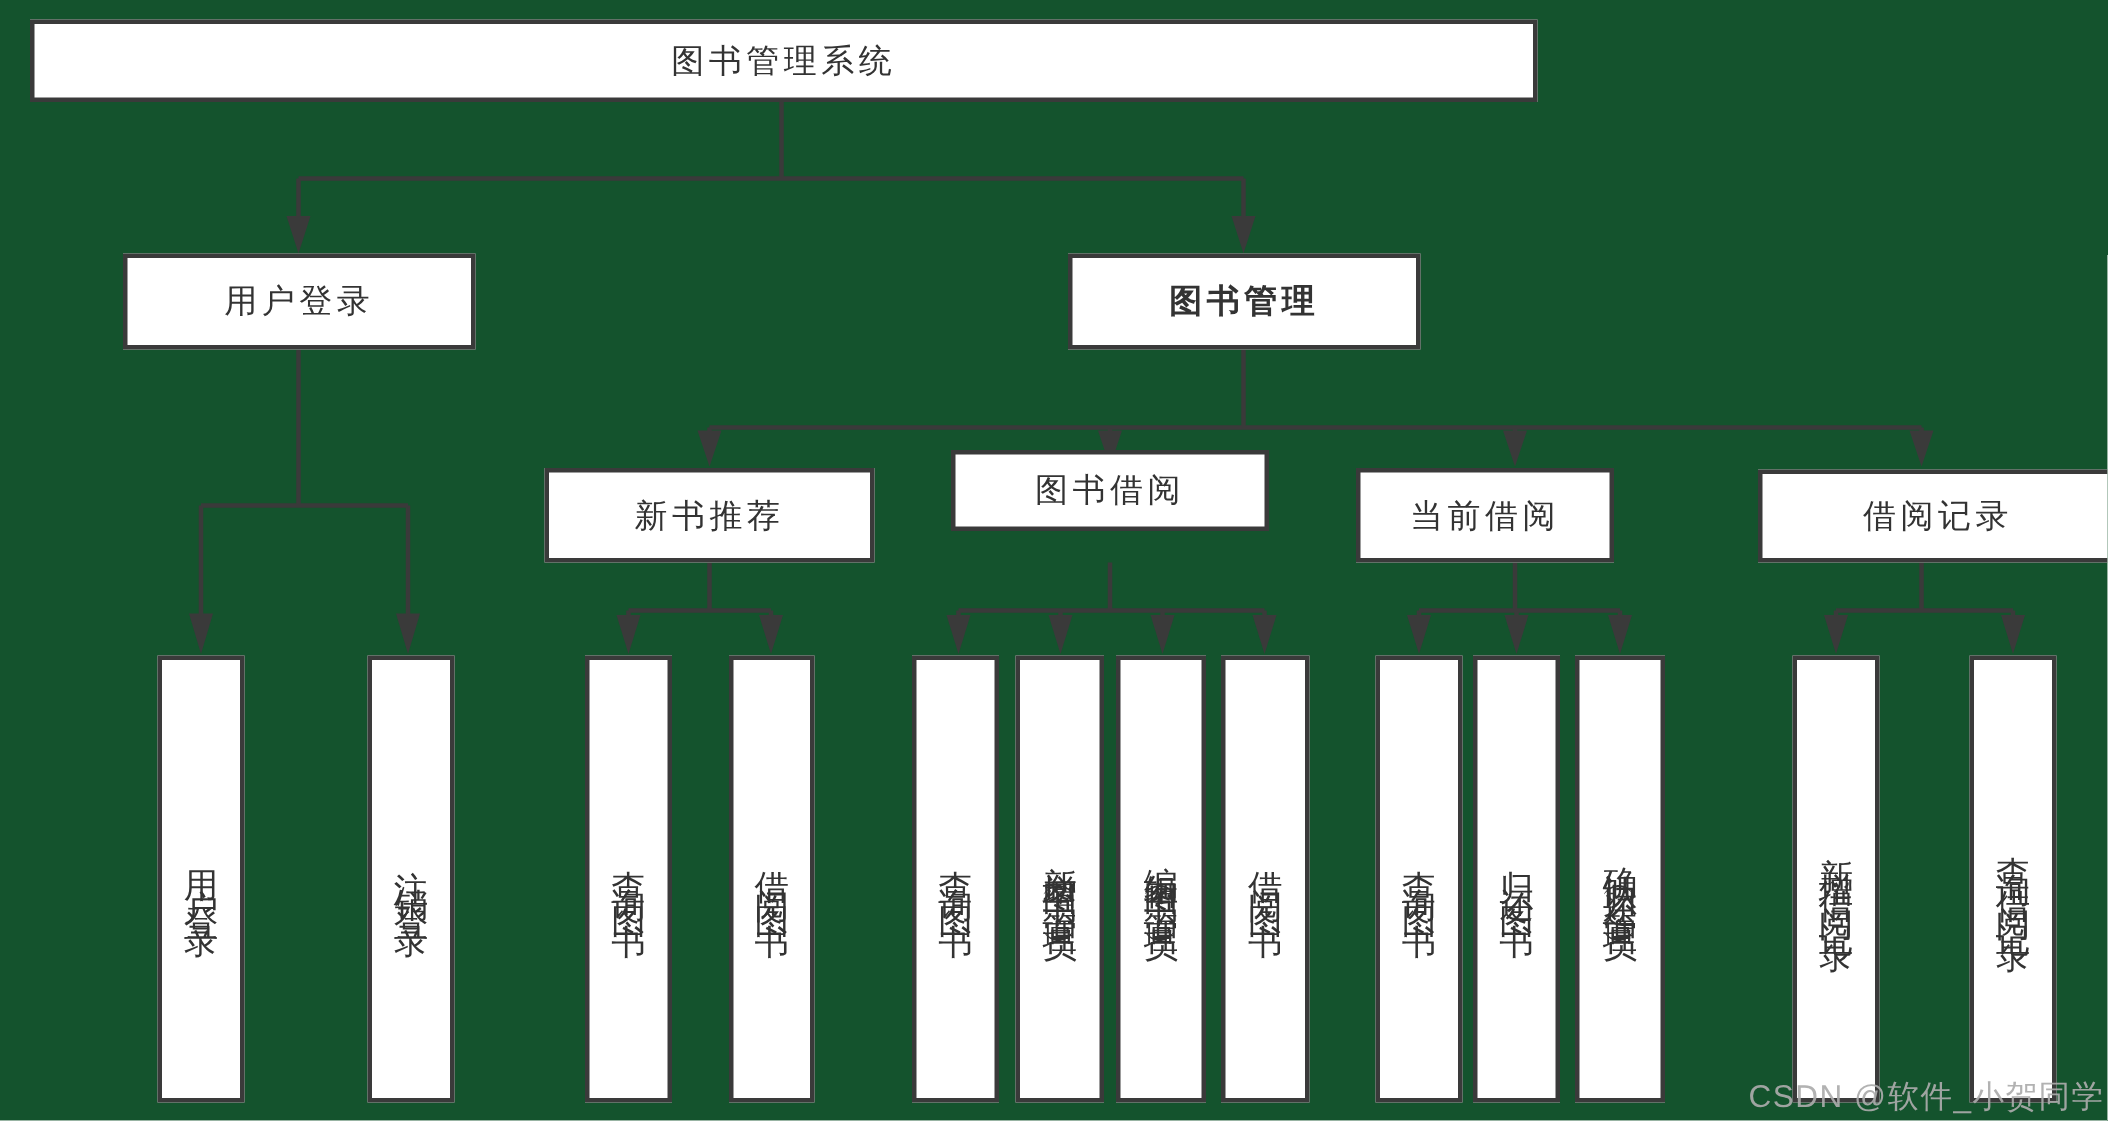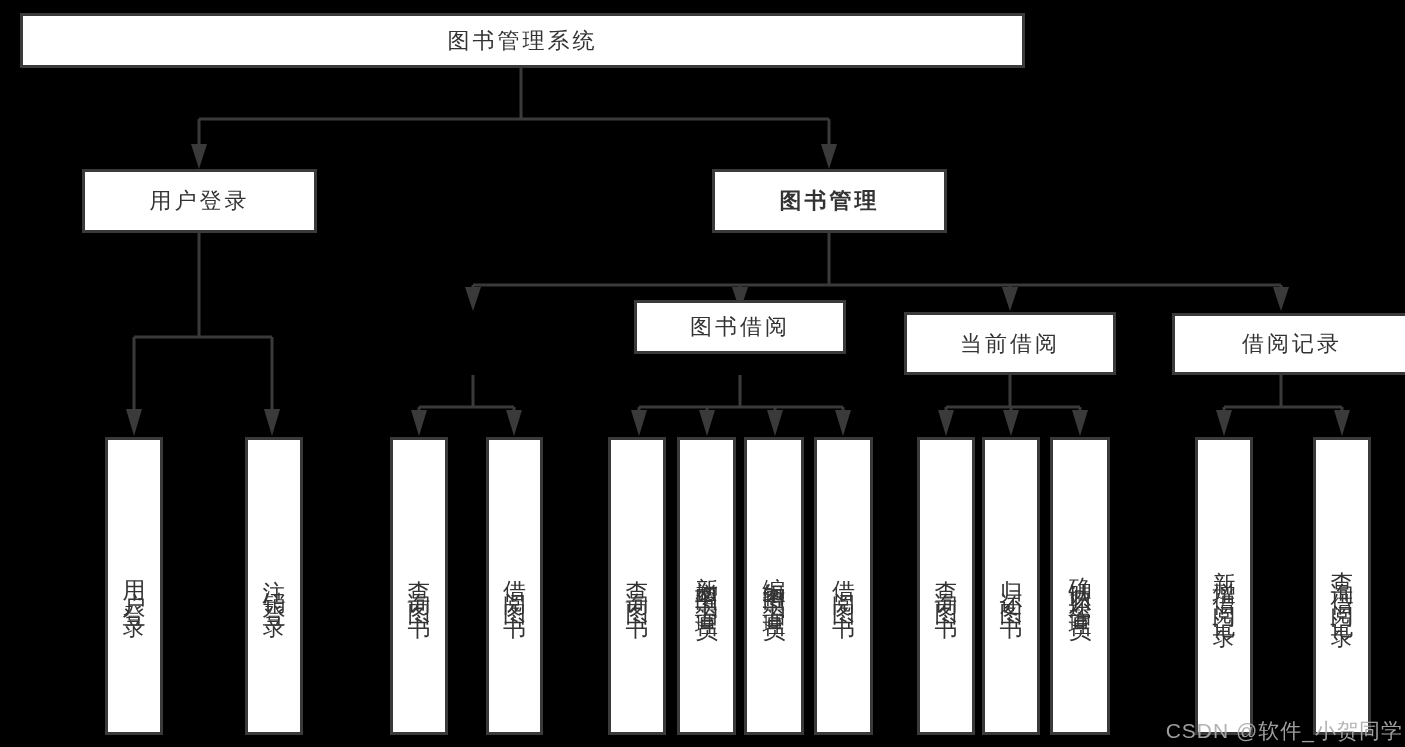--- a/index.html
+++ b/index.html
@@ -1,17 +1,17 @@
 <!DOCTYPE html>
 <html><head>
 <meta charset="utf-8">
 <style>
   html,body{margin:0;padding:0;background:#ffffff;}
   .canvas{
-    position:relative;width:1405px;height:747px;background:#000000;overflow:hidden;
+    position:relative;width:1405px;height:747px;background:#14532d;overflow:hidden;
     font-family:"Liberation Sans","DejaVu Sans",sans-serif;color:#333333;
   }
   svg.connectors{position:absolute;left:0;top:0;z-index:1;}
   .node{
     position:absolute;background:#ffffff;border:3px solid #3a3a3a;box-sizing:border-box;
     display:flex;align-items:center;justify-content:center;z-index:2;
   }
   .node.h .label{font-size:22px;letter-spacing:3px;white-space:nowrap;}
   .node.v .label{
     writing-mode:vertical-rl;text-orientation:mixed;
@@ -20,21 +20,21 @@
   .node.v.long .label{letter-spacing:6px;}
   .node.v.mid .label{letter-spacing:11px;}
   
   #root{left:20px;top:13px;width:1005px;height:55px;}
   
   #n-user-login{left:82px;top:169px;width:235px;height:64px;}
   #n-book-mgmt{left:712px;top:169px;width:235px;height:64px;font-weight:bold;}
   
   #n-new-books{left:363px;top:312px;width:220px;height:63px;}
   #n-book-borrow{left:634px;top:300px;width:212px;height:54px;}
-  #n-current-borrow{left:904px;top:312px;width:212px;height:63px;}
+  #n-current-borrow{left:904px;top:312px;width:172px;height:63px;}
   #n-borrow-records{left:1172px;top:313px;width:240px;height:62px;}
   
   .leaf{top:437px;height:298px;}
   #l-ul-login{left:105px;width:58px;}
   #l-ul-logout{left:245px;width:58px;}
   #l-nb-query{left:390px;width:58px;}
   #l-nb-borrow{left:486px;width:57px;}
   #l-bb-query{left:608px;width:58px;}
   #l-bb-add{left:677px;width:59px;}
   #l-bb-edit{left:744px;width:60px;}
@@ -107,20 +107,23 @@
     <span class="label">图书管理系统</span>
   </div>
 
   <div id="n-user-login" class="node h">
     <span class="label">用户登录</span>
   </div>
   <div id="n-book-mgmt" class="node h">
     <span class="label">图书管理</span>
   </div>
 
+  <div id="n-new-books" class="node h">
+    <span class="label">新书推荐</span>
+  </div>
   <div id="n-book-borrow" class="node h">
     <span class="label">图书借阅</span>
   </div>
   <div id="n-current-borrow" class="node h">
     <span class="label">当前借阅</span>
   </div>
   <div id="n-borrow-records" class="node h">
     <span class="label">借阅记录</span>
   </div>
 

